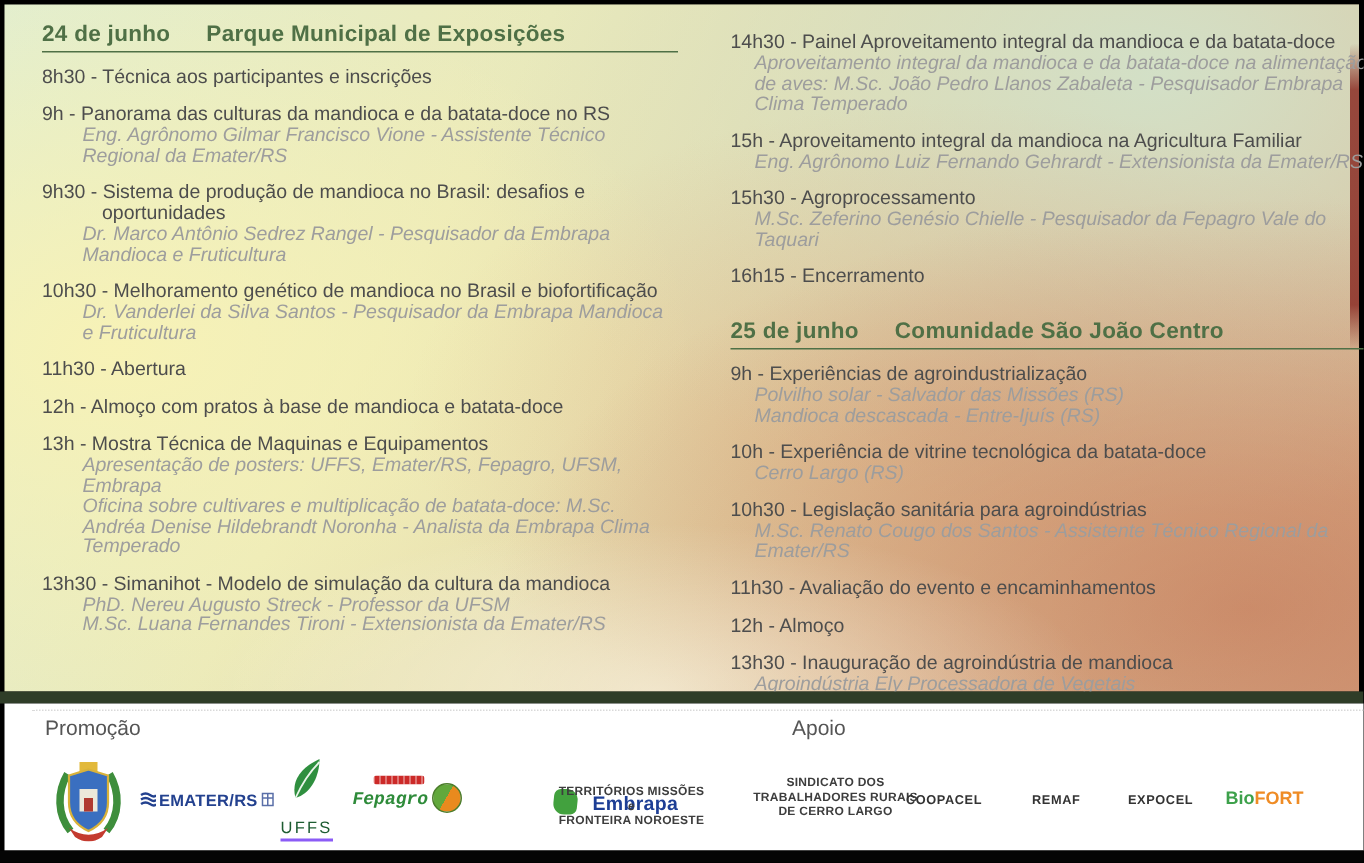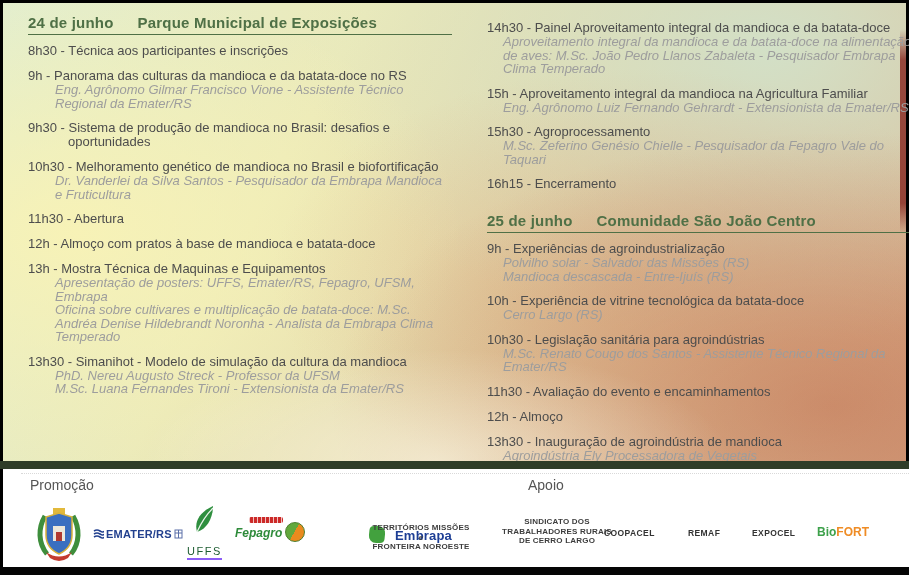--- a/index.html
+++ b/index.html
@@ -67,21 +67,21 @@
   .plain-logo { font-weight:bold; font-size:8.5px; color:#333; letter-spacing:.4px; }
 
   
   .emater { display:flex; align-items:center; gap:2px; }
   .emater-text { color:#23418f; font-weight:bold; font-size:11px; letter-spacing:.2px; }
   
   .uffs { text-align:center; width:34px; }
   .uffs-text { color:#1d5c31; font-weight:normal; font-size:11px; letter-spacing:1.5px; border-bottom:2px solid #8b5cf6; display:inline-block; padding-bottom:1px; }
   
   .fepagro { display:flex; align-items:center; gap:3px; }
-  .fepagro-word { position:relative; }
+  .fepagro-word { position:relative;font-family:Liberation Mono, monospace; }
   .fepagro-banner { position:absolute; left:14px; top:-6px; width:34px; height:6px; background:#cc2a28; border-radius:2px;
     background-image:linear-gradient(to right, rgba(255,255,255,.7) 1px, transparent 1px); background-size:4px 100%; }
   .fepagro-text { color:#2e8b3a; font-weight:bold; font-style:italic; font-size:12px; }
   .fepagro-ball { width:18px; height:18px; border-radius:50%; background:linear-gradient(120deg,#62a83c 48%,#e98a1e 48%); border:1px solid #4c7d2c; }
   
   .embrapa { position:relative; width:62px; height:20px; }
   .embrapa-shape { position:absolute; left:22px; top:0; width:16px; height:17px; background:#42a13e; border-radius:4px 8px 4px 8px; transform:skew(-6deg); }
   .embrapa-text { position:absolute; left:0; top:2px; color:#1d3e95; font-weight:bold; font-size:13px; letter-spacing:.2px;margin-left:48px; }
   
   .biofort { font-weight:bold; font-size:12px; }
@@ -105,20 +105,21 @@
 
       <div class="entry">
         <div class="entry-text">8h30 - Técnica aos participantes e inscrições</div>
       </div>
       <div class="entry">
         <div class="entry-text">9h - Panorama das culturas da mandioca e da batata-doce no RS</div>
         <div class="speaker">Eng. Agrônomo Gilmar Francisco Vione - Assistente Técnico Regional da Emater/RS</div>
       </div>
       <div class="entry">
         <div class="entry-text">9h30 - Sistema de produção de mandioca no Brasil: desafios e oportunidades</div>
+        <div class="speaker">Dr. Marco Antônio Sedrez Rangel - Pesquisador da Embrapa Mandioca e Fruticultura</div>
       </div>
       <div class="entry">
         <div class="entry-text">10h30 - Melhoramento genético de mandioca no Brasil e biofortificação</div>
         <div class="speaker">Dr. Vanderlei da Silva Santos - Pesquisador da Embrapa Mandioca e Fruticultura</div>
       </div>
       <div class="entry">
         <div class="entry-text">11h30 - Abertura</div>
       </div>
       <div class="entry">
         <div class="entry-text">12h - Almoço com pratos à base de mandioca e batata-doce</div>

